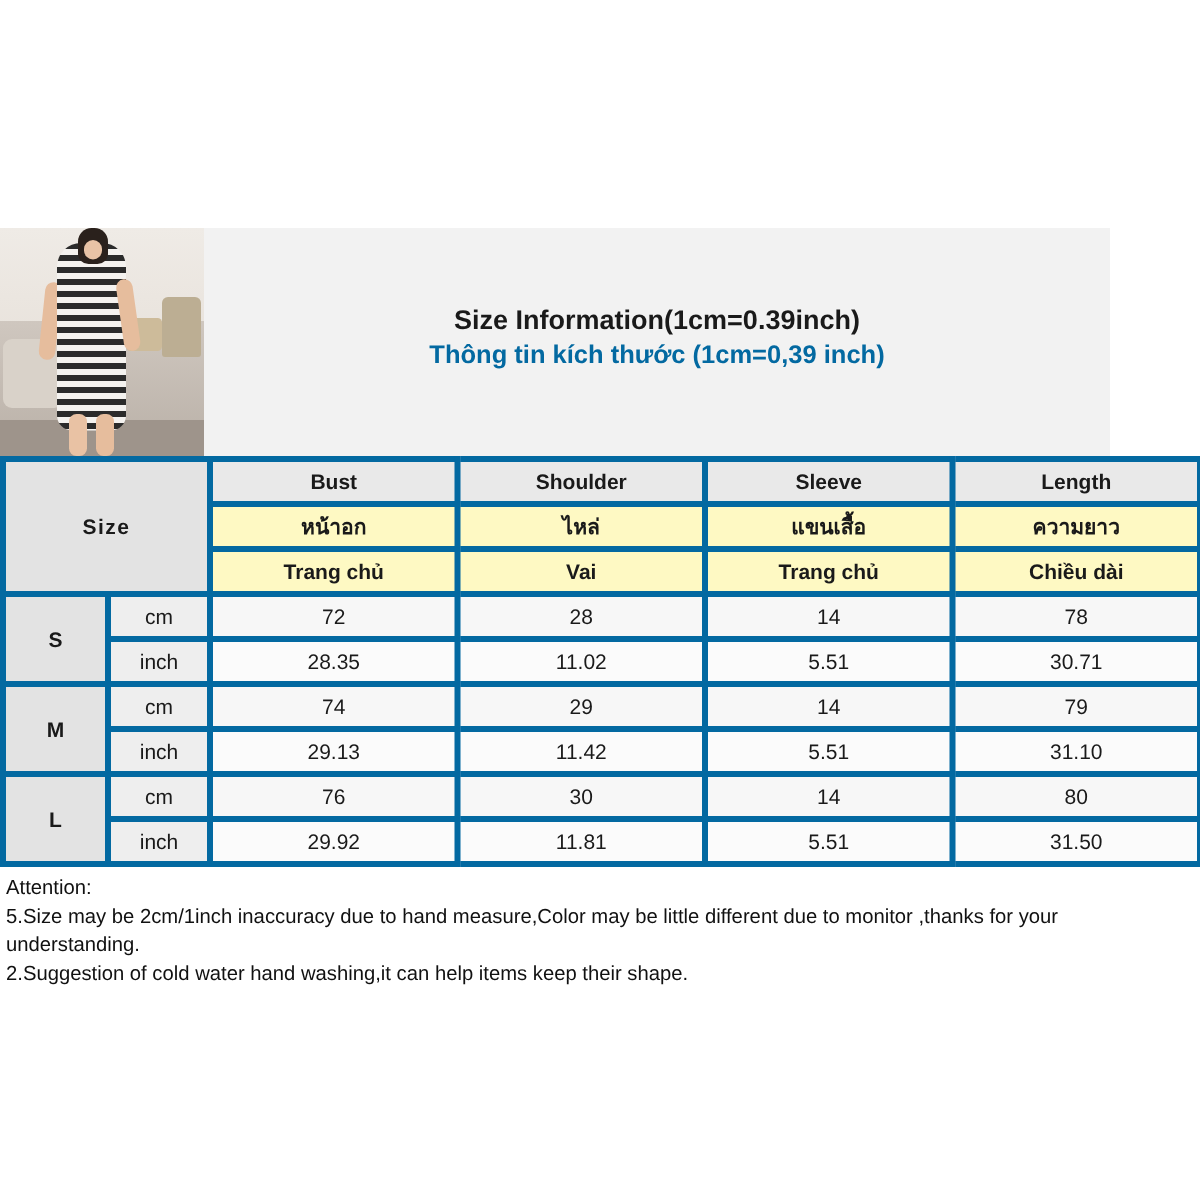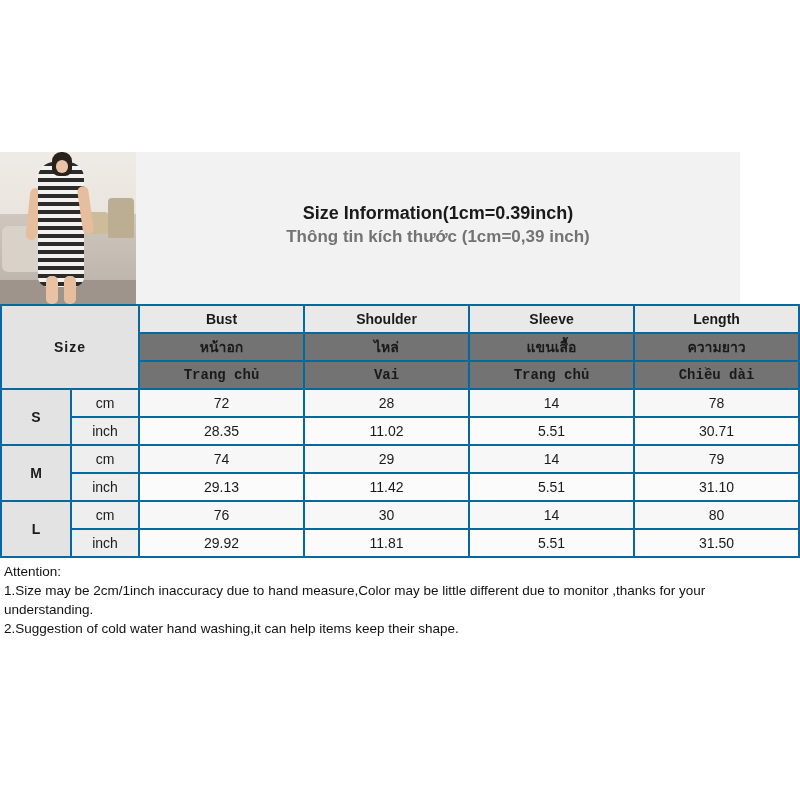--- a/index.html
+++ b/index.html
@@ -114,51 +114,50 @@
     color: #1a1a1a;
   }
   .title-line-2 {
     font-size: 17px;
     font-weight: bold;
     color: #1a1a1a;
   }
   .title-line-3 {
     font-size: 17px;
     font-weight: bold;
-    color: #737373;
+    color: #0369a1;
   }
 
   
   table.size-table {
     width: 800px;
     border-collapse: collapse;
     table-layout: fixed;
   }
   table.size-table td,
   table.size-table th {
-    border: 2px solid #0369a1;
+    border: 4px solid #0369a1;
     text-align: center;
     vertical-align: middle;
     font-size: 14px;
     color: #1a1a1a;
     height: 26px;
     padding: 0;
   }
   .col-size { width: 70px; }
   .col-unit { width: 68px; }
   .col-meas { width: 165px; }
 
   .cell-head {
     background: #e9e9e9;
     font-weight: bold;
   }
   .cell-head-sub {
-    background: #737373;
-    font-weight: bold;
-    font-family: Liberation Mono, monospace;
+    background: #fef9c3;
+    font-weight: bold;
   }
   .size-word {
     background: #e3e3e3;
     font-size: 22px;
     font-weight: bold;
     letter-spacing: 1px;
   }
   .size-label {
     background: #e3e3e3;
     font-weight: bold;
@@ -296,18 +295,18 @@
         <td class="val-cell alt">29.92</td>
         <td class="val-cell alt">11.81</td>
         <td class="val-cell alt">5.51</td>
         <td class="val-cell alt">31.50</td>
       </tr>
     </tbody>
   </table>
 
   <div class="attention">
     <div>Attention:</div>
-    <div>1.Size may be 2cm/1inch inaccuracy due to hand measure,Color may be little different due to monitor ,thanks for your understanding.</div>
+    <div>5.Size may be 2cm/1inch inaccuracy due to hand measure,Color may be little different due to monitor ,thanks for your understanding.</div>
     <div>2.Suggestion of cold water hand washing,it can help items keep their shape.</div>
   </div>
 
   <div class="bottom-fill"></div>
 </div>
 
 </body></html>

